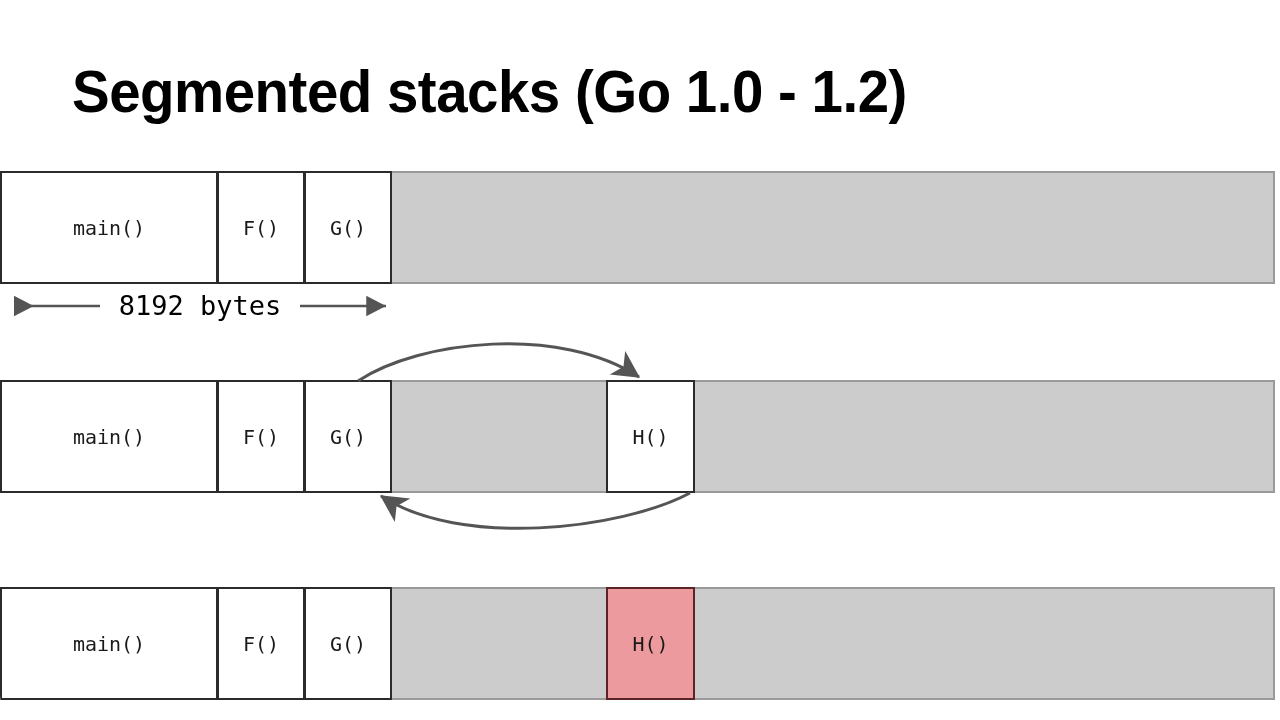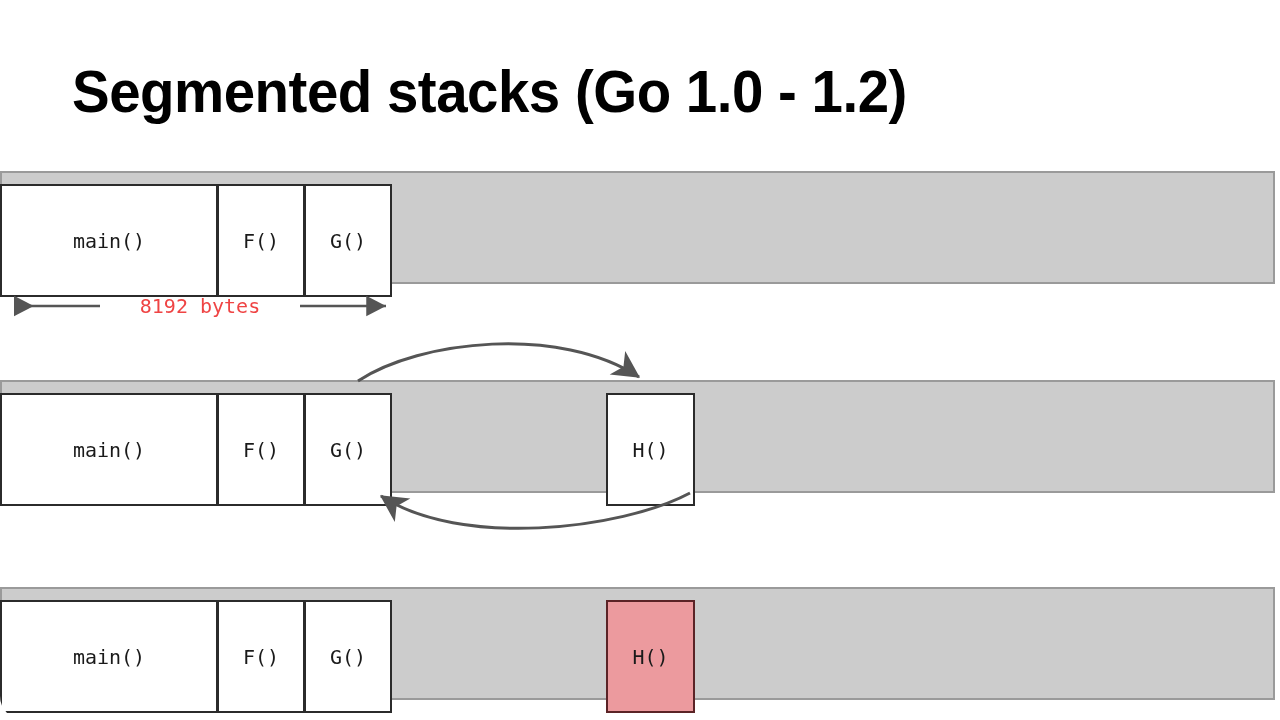--- a/index.html
+++ b/index.html
@@ -47,21 +47,21 @@
     left: 0;
     top: 0;
     height: 113px;
     box-sizing: border-box;
     background: #cccccc;
     border: 2px solid #9a9a9a;
   }
   
   .frame {
     position: absolute;
-    top: 13px;
+    top: 0;
     height: 113px;
     box-sizing: border-box;
     background: #ffffff;
     border: 2px solid #2b2b2b;
     display: flex;
     align-items: center;
     justify-content: center;
     font-family: "DejaVu Sans Mono", "Liberation Mono", monospace;
     font-size: 20px;
     color: #1a1a1a;
@@ -80,23 +80,23 @@
     width: 384px;
     height: 36px;
   }
   #measure-label {
     position: absolute;
     left: 0;
     top: 0;
     width: 384px;
     text-align: center;
     font-family: "DejaVu Sans Mono", "Liberation Mono", monospace;
-    font-size: 20px;
+    font-size: 27px;
     line-height: 36px;
-    color: #ef4444;
+    color: #000000;
   }
   #measure svg {
     position: absolute;
     left: 0;
     top: 0;
     display: block;
   }
 
   
   #arrows {

